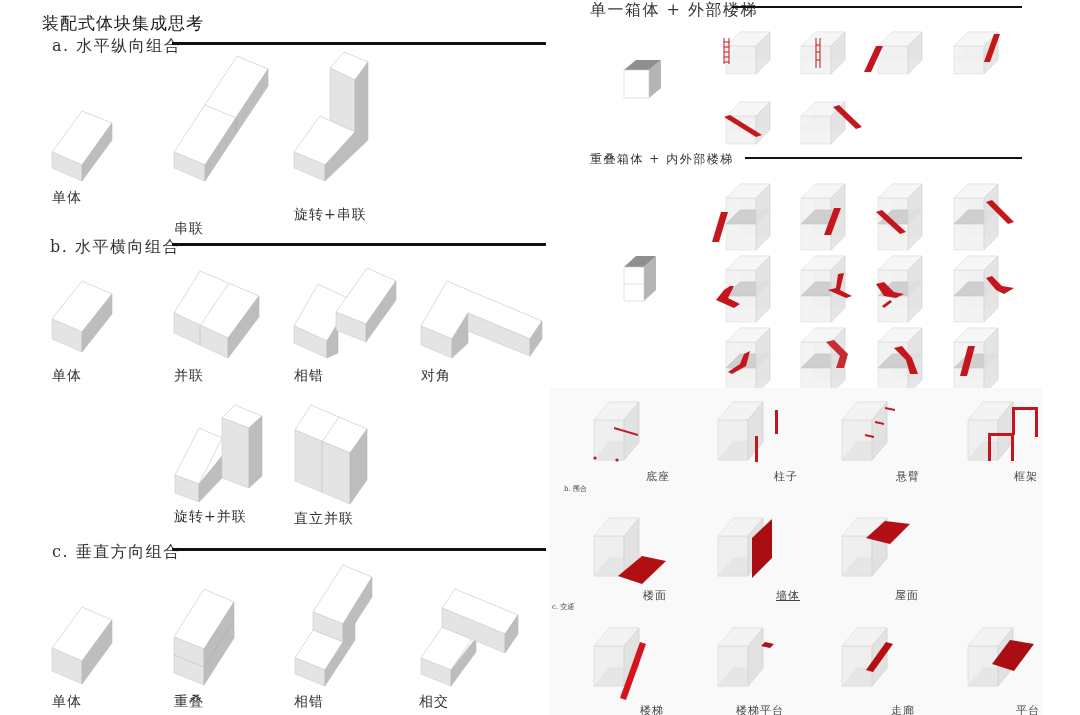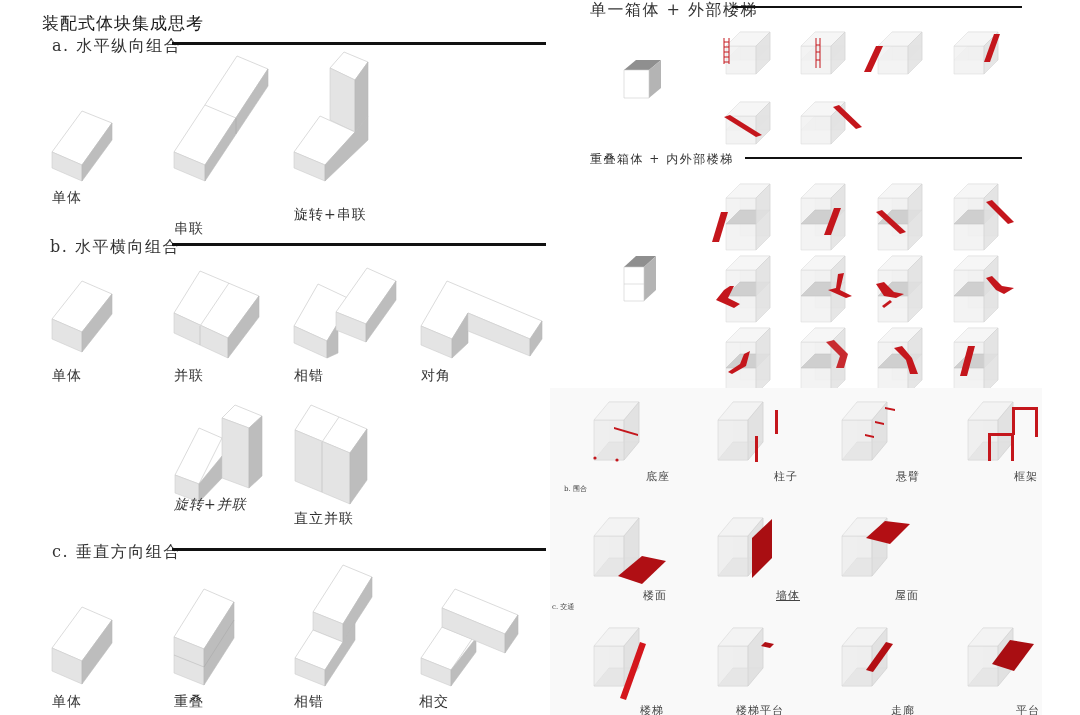--- a/index.html
+++ b/index.html
@@ -107,21 +107,21 @@
 
   <g>
     <polygon points="295,30 311,5 367,29 350,53" fill="#fff" stroke="#ccc" stroke-width="0.7"></polygon>
     <line x1="322" y1="42" x2="339" y2="17" stroke="#ccc" stroke-width="0.7"></line>
     <polygon points="295,30 350,53 350,104 295,81" fill="#e4e4e4" stroke="#ccc" stroke-width="0.6"></polygon>
     <line x1="322" y1="42" x2="322" y2="92" stroke="#bbb" stroke-width="0.6"></line>
     <polygon points="350,53 367,29 367,80 350,104" fill="#bdbdbd" stroke="#bbb" stroke-width="0.6"></polygon>
   </g>
 </svg>
 
-<div class="abs cap" style="left:174px;top:496px;font-style:italic;">旋转+并联</div>
+<div class="abs cap" style="left:174px;top:508px;">旋转+并联</div>
 <div class="abs cap" style="left:294px;top:510px;">直立并联</div>
 
 <div class="abs sec" style="left:52px;top:542px;">c. 垂直方向组合</div>
 <div class="rule" style="left:172px;top:548px;width:374px;"></div>
 
 <svg width="560" height="130" style="left:0;top:560px;">
 
   <g>
     <polygon points="52,88 82,47 112,60 82,101" fill="#fff" stroke="#ccc" stroke-width="0.7"></polygon>
     <polygon points="52,88 82,101 82,124 52,111" fill="#e4e4e4" stroke="#ccc" stroke-width="0.6"></polygon>

